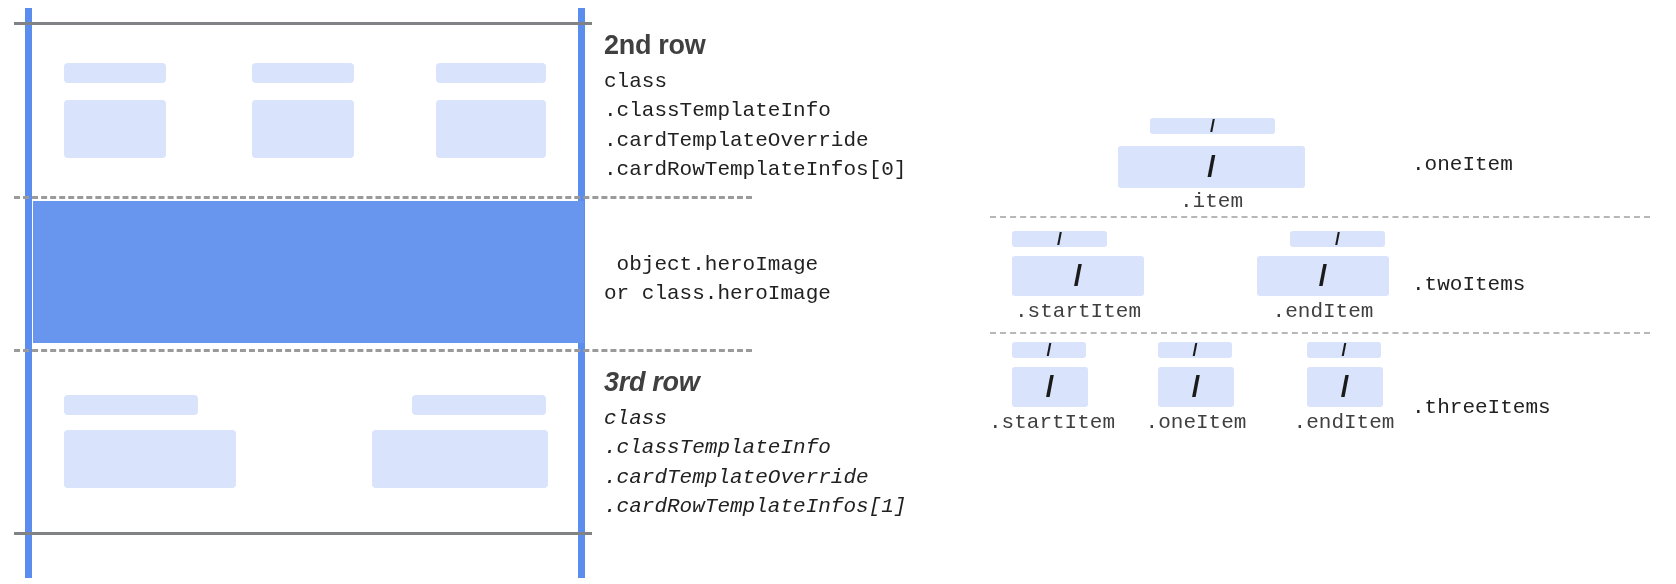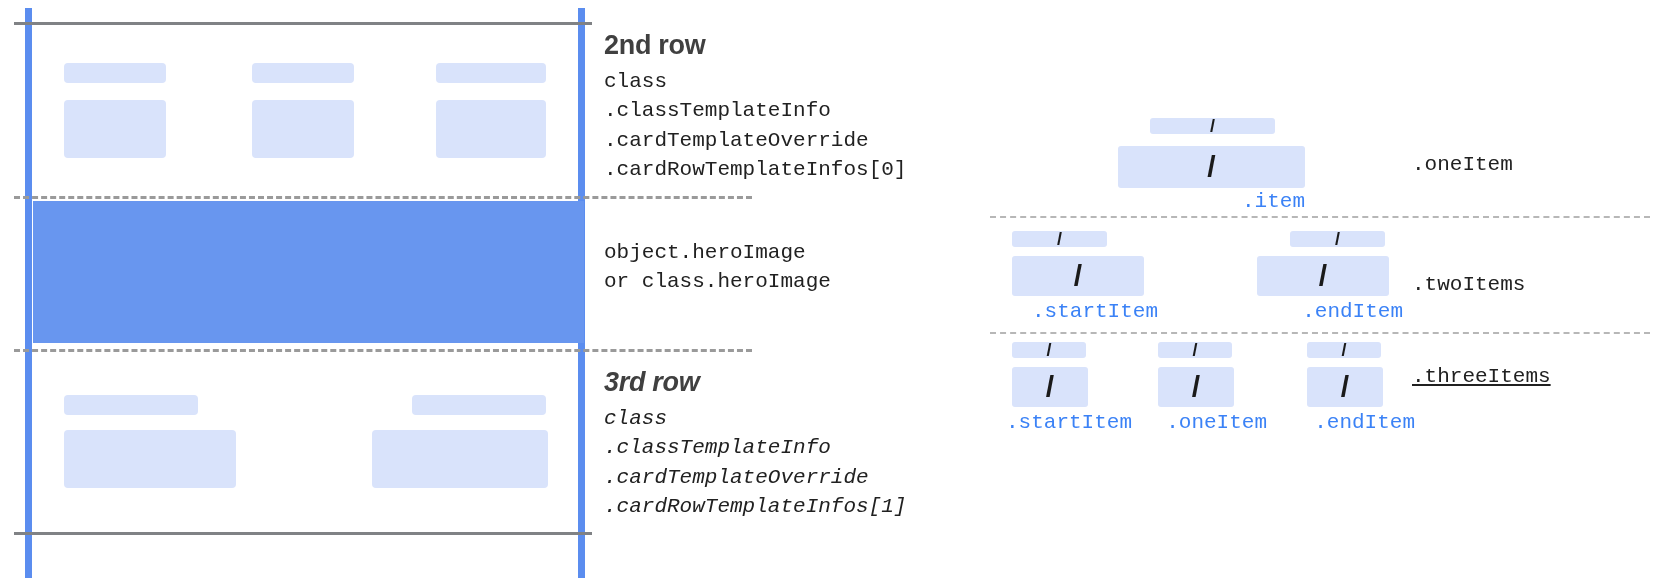--- a/index.html
+++ b/index.html
@@ -108,23 +108,23 @@
     color: #1a1a1a;
     line-height: 1;
     left: 50%;
     top: 50%;
     transform: translate(-50%, -50%);
   }
   .slot-label {
     position: absolute;
     font-family: "Liberation Mono", monospace;
     font-size: 21px;
-    color: #3b82f6;
+    color: #404040;
     white-space: pre;
-    text-align: right;
+    text-align: center;
   }
   .group-label {
     position: absolute;
     font-family: "Liberation Mono", monospace;
     font-size: 21px;
     color: #212121;
     white-space: pre;
   }
 </style>
 </head>
@@ -157,21 +157,21 @@
 </div>
 
 <div class="ann" style="top:32px;">
   <div class="ann-title">2nd row</div>
   <div class="ann-code" style="margin-top:8px;">class
 .classTemplateInfo
 .cardTemplateOverride
 .cardRowTemplateInfos[0]</div>
 </div>
 
-<div class="ann" style="top:238px;">
+<div class="ann" style="top:250px;text-align:center;">
   <div class="ann-code">object.heroImage
 or class.heroImage</div>
 </div>
 
 <div class="ann" style="top:369px;font-style:italic;">
   <div class="ann-title">3rd row</div>
   <div class="ann-code" style="margin-top:8px;">class
 .classTemplateInfo
 .cardTemplateOverride
 .cardRowTemplateInfos[1]</div>
@@ -196,21 +196,21 @@
     </div>
     <div class="slot-label" style="left: 38px; top: 300px; width: 160px;">.startItem</div>
     <div class="bar-small" style="position: absolute; background: rgb(217, 227, 251); border-radius: 3px; left: 330px; top: 231px; width: 95px; height: 16px; overflow: hidden;">
       <span class="slash" style="font-size: 18px;">/</span>
     </div>
     <div class="bar-big" style="position: absolute; background: rgb(217, 227, 251); border-radius: 3px; left: 297px; top: 256px; width: 132px; height: 40px; overflow: hidden;">
       <span class="slash" style="font-size: 30px;">/</span>
     </div>
     <div class="slot-label" style="left: 283px; top: 300px; width: 160px;">.endItem</div>
     <div class="item-dash" style="left: 30px; top: 332px; width: 660px;"></div>
-    <div class="group-label" style="left: 452px; top: 365px; text-decoration: underline;">.threeItems</div>
+    <div class="group-label" style="left: 452px; top: 396px;">.threeItems</div>
     <div class="bar-small" style="position: absolute; background: rgb(217, 227, 251); border-radius: 3px; left: 52px; top: 342px; width: 74px; height: 16px; overflow: hidden;">
       <span class="slash" style="font-size: 18px;">/</span>
     </div>
     <div class="bar-big" style="position: absolute; background: rgb(217, 227, 251); border-radius: 3px; left: 52px; top: 367px; width: 76px; height: 40px; overflow: hidden;">
       <span class="slash" style="font-size: 30px;">/</span>
     </div>
     <div class="slot-label" style="left: 12px; top: 411px; width: 160px;">.startItem</div>
     <div class="bar-small" style="position: absolute; background: rgb(217, 227, 251); border-radius: 3px; left: 198px; top: 342px; width: 74px; height: 16px; overflow: hidden;">
       <span class="slash" style="font-size: 18px;">/</span>
     </div>

